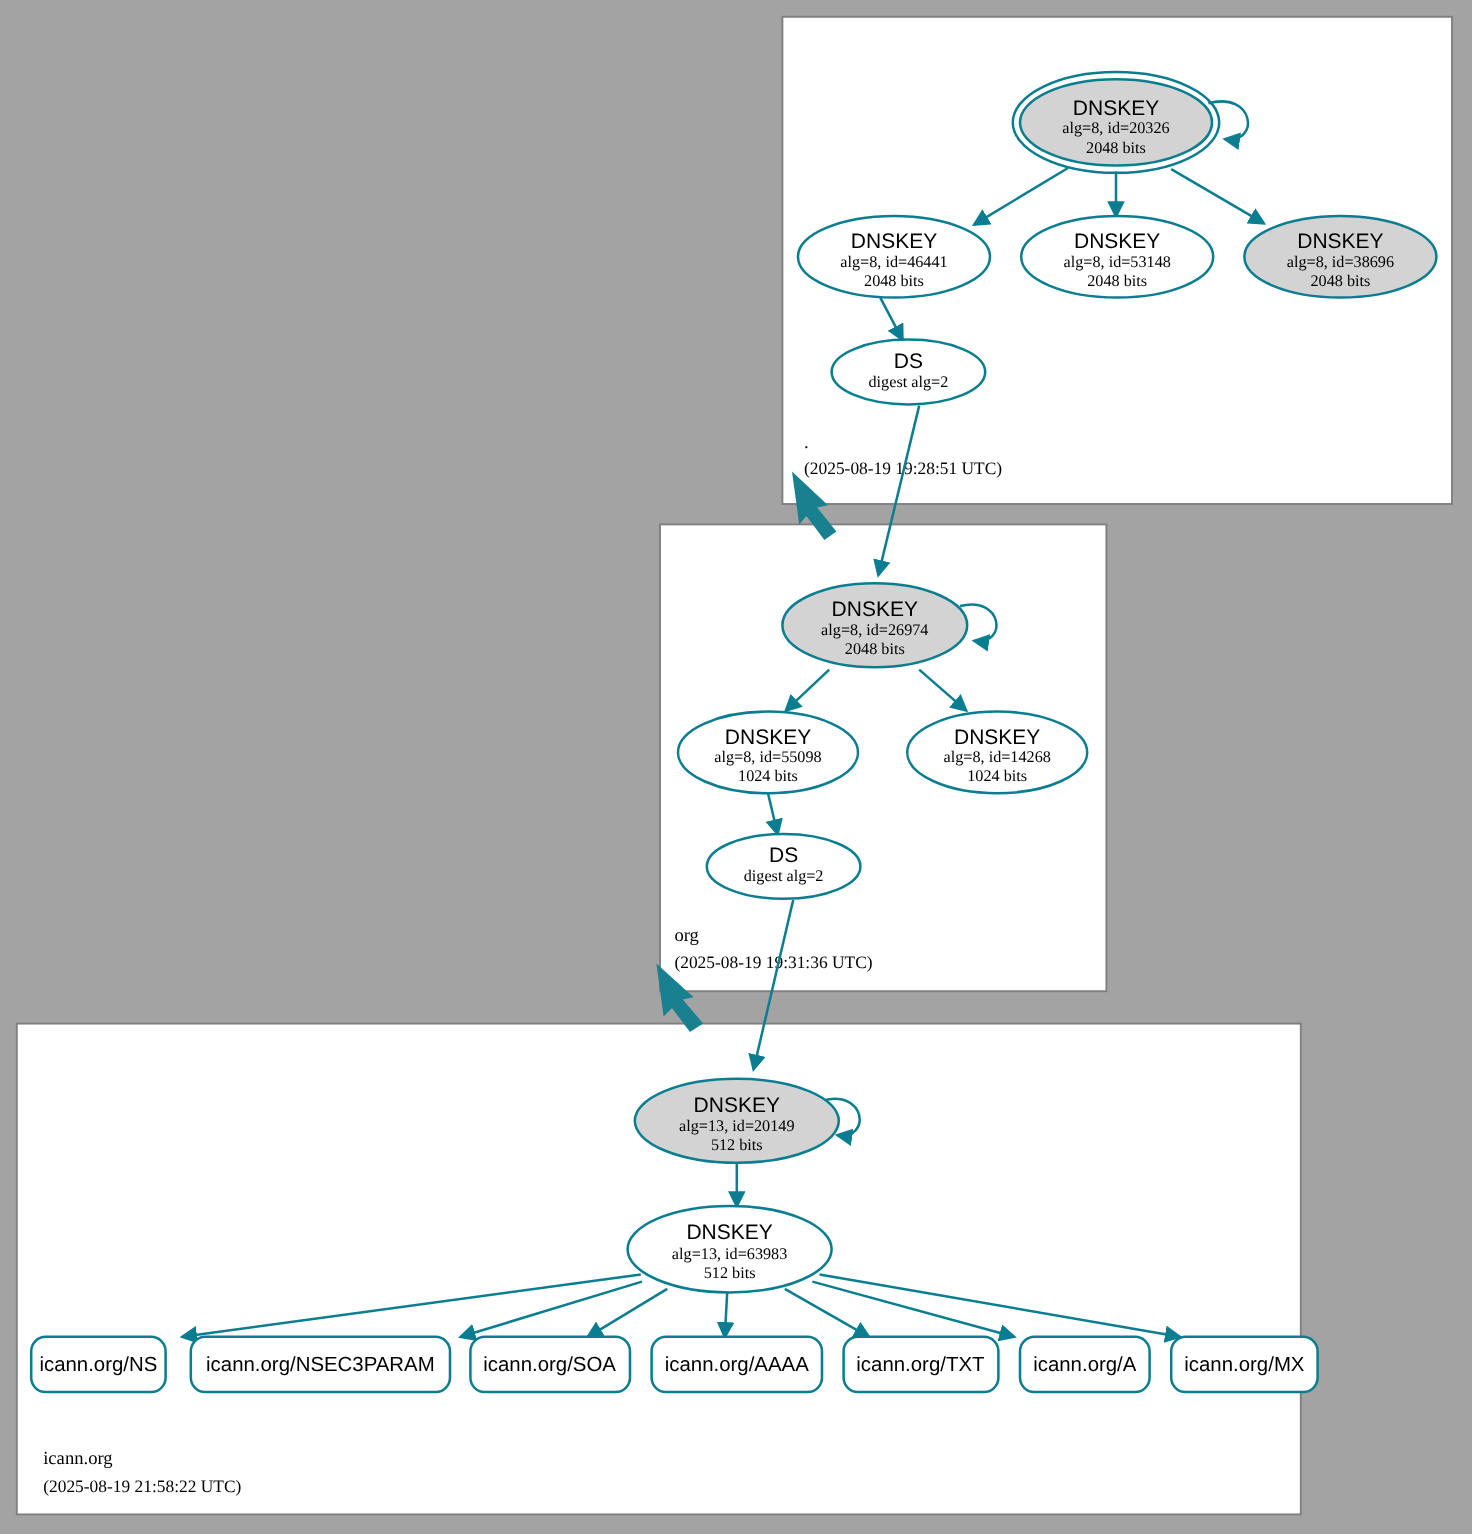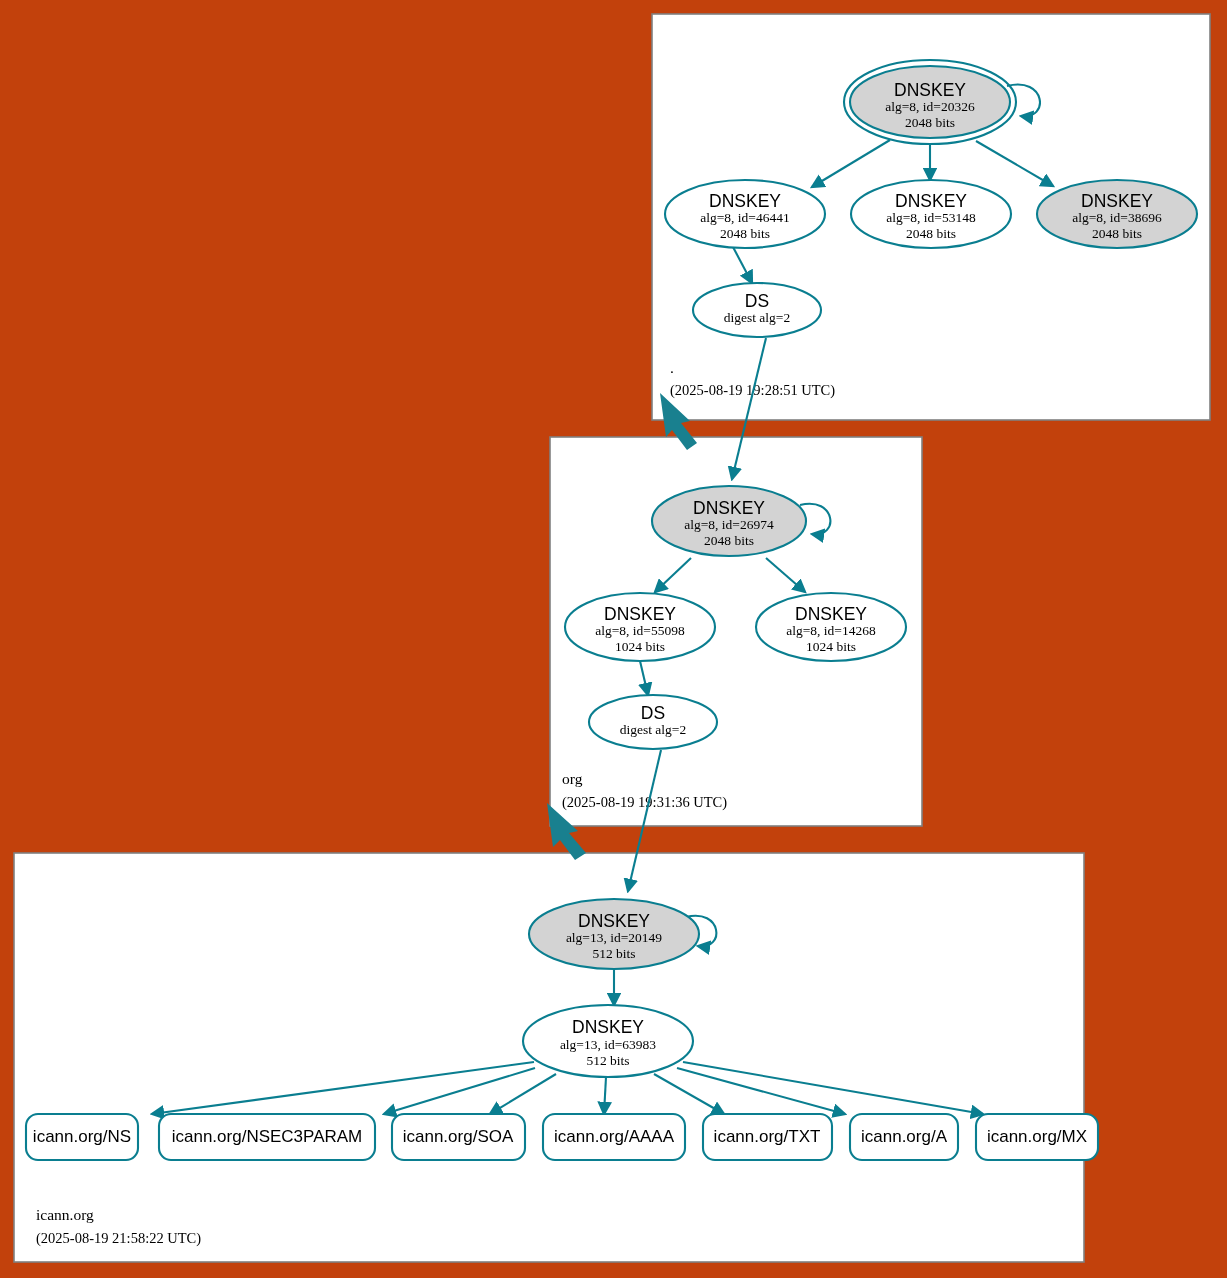--- a/index.html
+++ b/index.html
@@ -4,21 +4,21 @@
 <style>
   html, body {
     margin: 0;
     padding: 0;
     background: #ffffff;
   }
   #stage {
     position: relative;
     width: 1227px;
     height: 1278px;
-    background: #c2410c;
+    background: #a3a3a3;
     font-family: "Liberation Sans", sans-serif;
   }
   svg#graph {
     position: absolute;
     left: 0;
     top: 0;
     width: 1227px;
     height: 1278px;
     display: block;
   }

